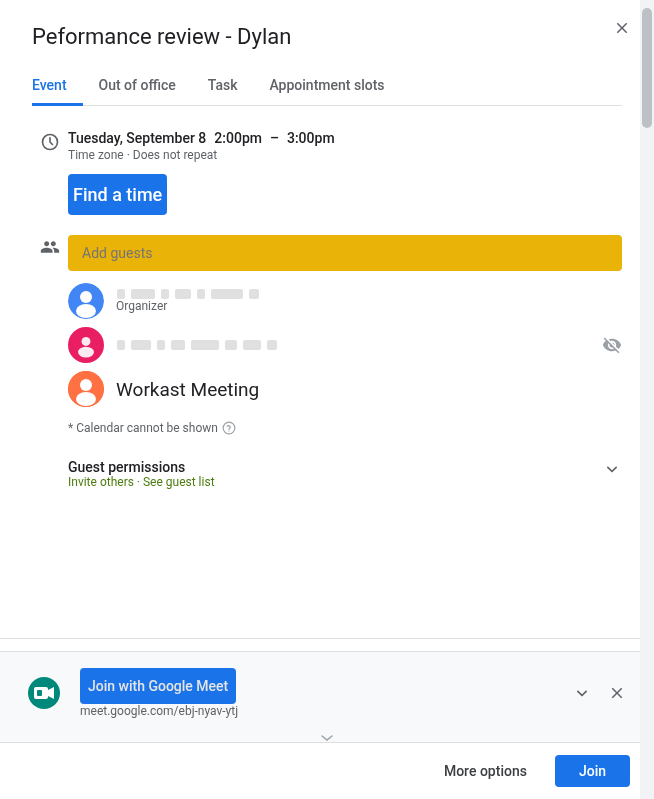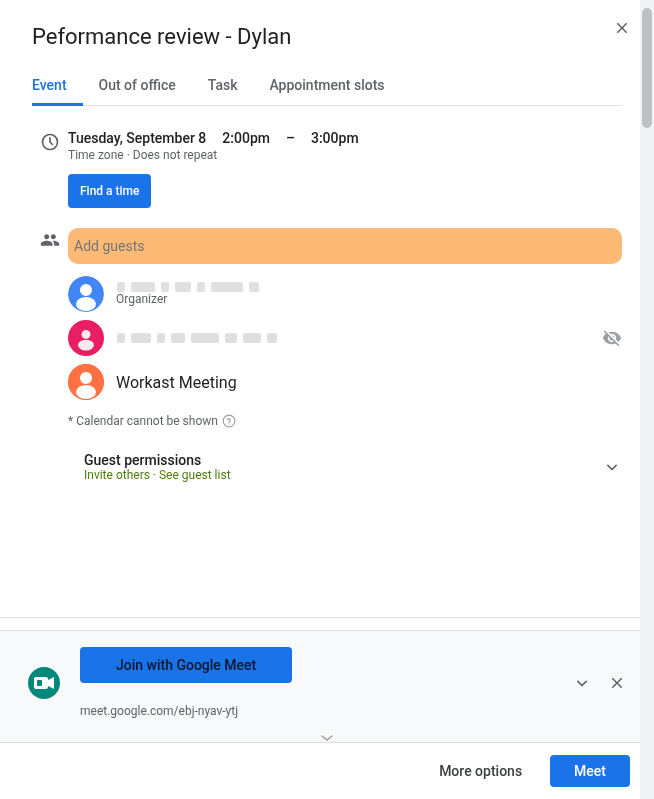--- a/index.html
+++ b/index.html
@@ -91,51 +91,51 @@
       color: #5f6368;
     }
 
     .section-content {
       flex: 1;
     }
 
     .datetime-row {
       display: flex;
       align-items: center;
-      gap: 16px;
+      gap: 8px;
       font-size: 14px;
       color: #202124;
       font-weight: 500;
     }
 
     .datetime-sub {
       font-size: 12px;
       color: #5f6368;
       margin-top: 2px;
     }
 
     .find-time-btn {
       background: #1a73e8;
       color: #fff;
       border: none;
       border-radius: 4px;
-      padding: 10px 12px;
-      font-size: 12px;
+      padding: 10px 5px;
+      font-size: 18px;
       font-weight: 500;
       cursor: pointer;
       margin-top: 12px;
       font-family: inherit;
     }
 
     .add-guests-input {
       width: 100%;
-      background: #fdba74;
-      border: none;
-      border-radius: 10px;
-      padding: 10px 6px;
+      background: #eab308;
+      border: none;
+      border-radius: 4px;
+      padding: 10px 14px;
       font-size: 14px;
       color: #5f6368;
       outline: none;
       font-family: inherit;
     }
 
     .guests-list {
       margin-top: 12px;
       display: flex;
       flex-direction: column;
@@ -164,21 +164,21 @@
     }
     .avatar-default {
       background: #ff7043;
     }
 
     .guest-info {
       flex: 1;
     }
 
     .guest-name {
-      font-size: 16px;
+      font-size: 19px;
       color: #202124;
       display: flex;
       align-items: center;
       gap: 4px;
     }
 
     .guest-role {
       font-size: 12px;
       color: #5f6368;
     }
@@ -212,24 +212,23 @@
       padding-left: 4px;
     }
 
     .guest-permissions {
       margin-top: 16px;
       padding-top: 8px;
     }
 
     .permissions-header {
       display: flex;
-      align-items: center;
+      align-items: flex-start;
       justify-content: space-between;
       cursor: pointer;
-      margin-left: 16px;
     }
 
     .permissions-title {
       font-size: 14px;
       color: #202124;
       font-weight: 500;
     }
 
     .permissions-sub {
       font-size: 12px;
@@ -259,34 +258,34 @@
       justify-content: center;
       flex-shrink: 0;
     }
 
     .meet-content {
       flex: 1;
     }
 
     .join-meet-btn {
       background: #1a73e8;
-      color: #0f172a;
+      color: #e5e5e5;
       border: none;
       border-radius: 4px;
-      padding: 10px 36px;
+      padding: 10px 8px;
       font-size: 14px;
       font-weight: 500;
       cursor: pointer;
       font-family: inherit;
     }
 
     .meet-link {
       font-size: 12px;
       color: #5f6368;
-      margin-top: 21px;
+      margin-top: 0;
     }
 
     .meet-actions {
       display: flex;
       align-items: center;
       gap: 8px;
     }
 
     .icon-btn {
       background: none;
@@ -540,16 +539,16 @@
   </div>
 
   <div style="height:8px; background:#f8f9fa; display:flex; align-items:center; justify-content:center;">
     <svg width="20" height="8" viewBox="0 0 20 8">
       <path d="M5 2l5 4 5-4" stroke="#9aa0a6" stroke-width="1.5" fill="none" stroke-linecap="round"></path>
     </svg>
   </div>
 
   <div class="footer">
     <button class="more-options-btn">More options</button>
-    <button class="save-btn">Meet</button>
+    <button class="save-btn">Join</button>
   </div>
 
 </div>
 
 </body></html>

